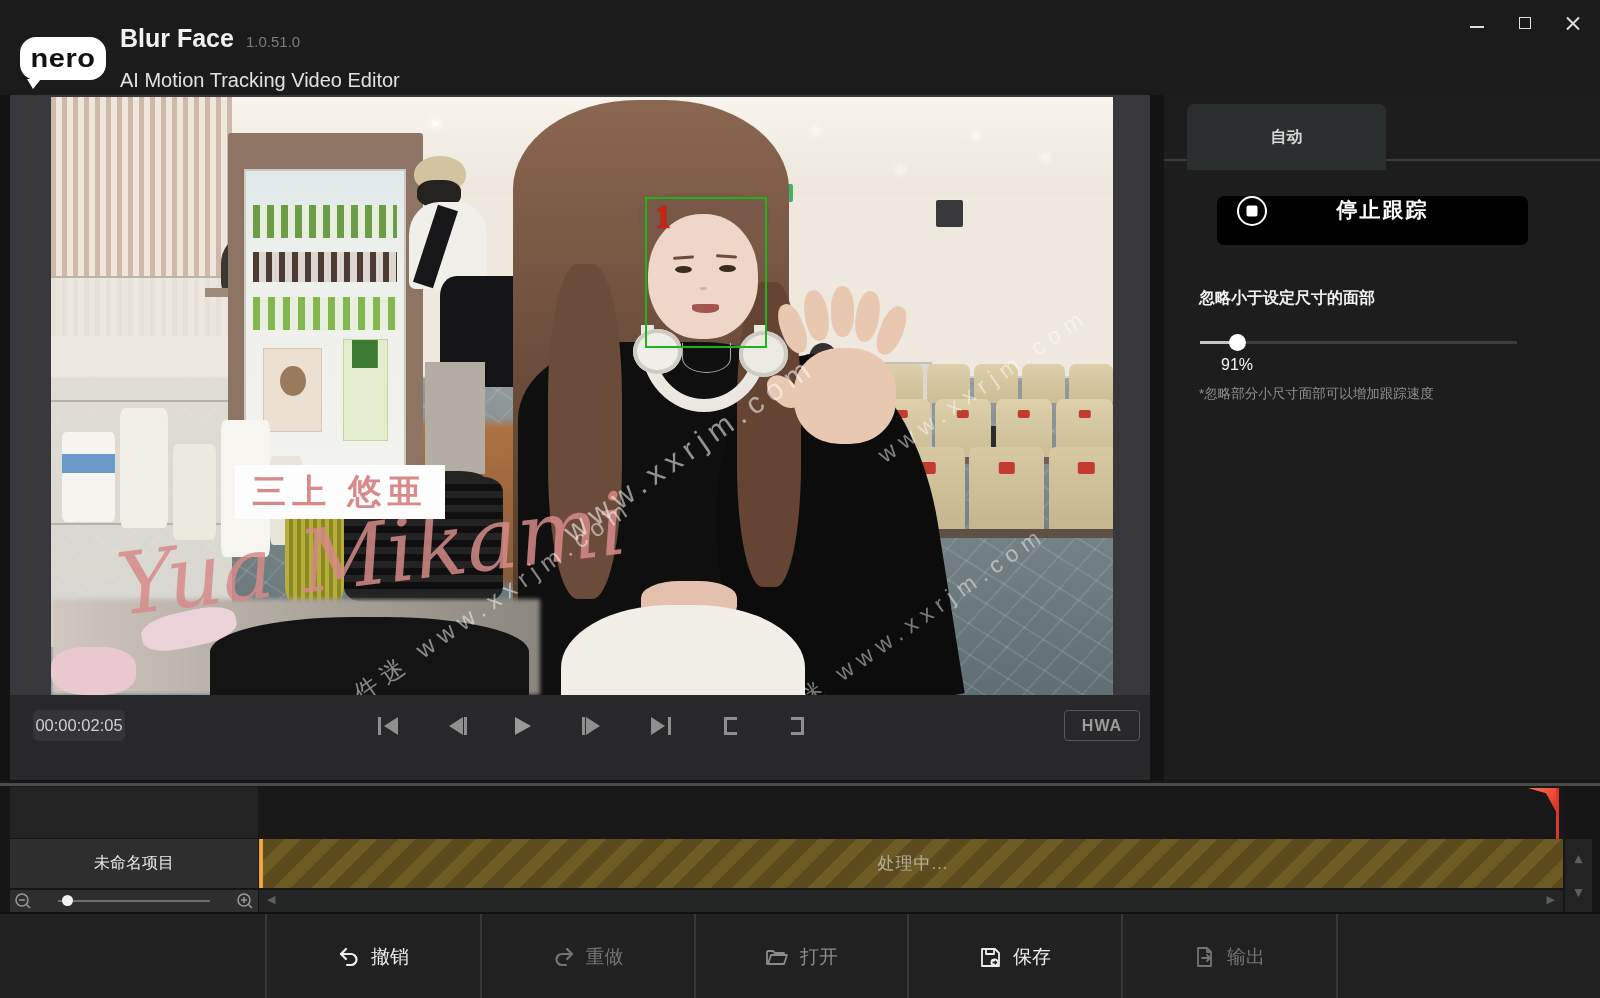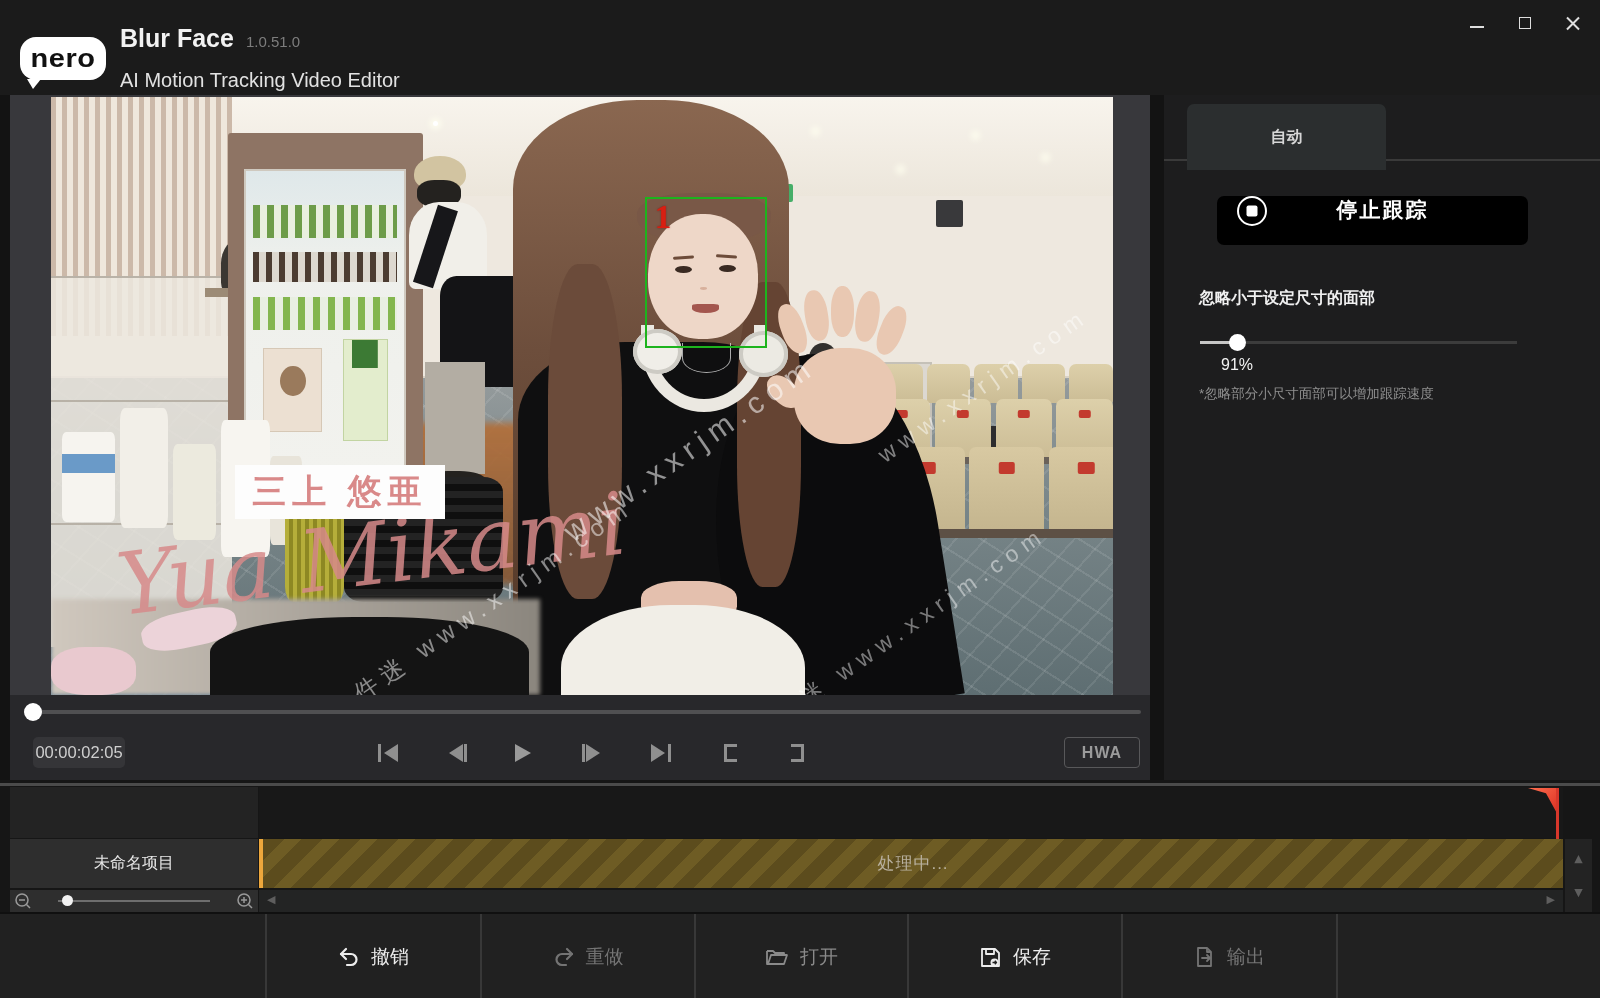--- a/index.html
+++ b/index.html
@@ -180,21 +180,21 @@
     transform:rotate(-35deg); transform-origin:center; }
   .wm1 { left:46%; top:56%; font-size:30px; }
   .wm2 { left:18%; top:86%; font-size:24px; color:rgba(255,255,255,.5); }
   .wm3 { left:76%; top:46%; font-size:23px; color:rgba(255,255,255,.48); }
   .wm4 { left:58%; top:90%; font-size:23px; color:rgba(255,255,255,.45); }
 
   
   .seek-area { position:absolute; left:0; top:600px; width:1140px; height:35px; background:#28282b; }
   .seek-track { position:absolute; left:17px; right:9px; top:15px; height:4px; background:#505052; border-radius:2px; }
   .playhead { position:absolute; left:14px; top:8px; width:18px; height:18px; background:#ffffff; border-radius:50%; }
-  .transport { position:absolute; left:0; top:635px; width:1140px; height:50px; background:#28282b; }
+  .transport { position:absolute; left:0; top:608px; width:1140px; height:50px; background:#28282b; }
   .timecode { position:absolute; left:23px; top:7px; width:92px; height:31px; background:#353538;
     border-radius:5px; color:#cfcfcf; font-size:16.5px; display:flex; align-items:center; justify-content:center; }
   .t-btn { position:absolute; top:10px; width:32px; height:26px; display:flex; align-items:center;
     justify-content:center; cursor:pointer; }
   .hwa { position:absolute; right:10px; top:7px; width:76px; height:31px; border:1.5px solid #58585a;
     border-radius:4px; color:#9b9b9b; font-weight:bold; font-size:16px; letter-spacing:1px;
     display:flex; align-items:center; justify-content:center; cursor:pointer; }
   .bracket { width:13px; height:18px; }
   .bracket.in { border-left:3px solid #8f8f8f; border-top:3px solid #8f8f8f; border-bottom:3px solid #8f8f8f; }
   .bracket.out { border-right:3px solid #8f8f8f; border-top:3px solid #8f8f8f; border-bottom:3px solid #8f8f8f; }

